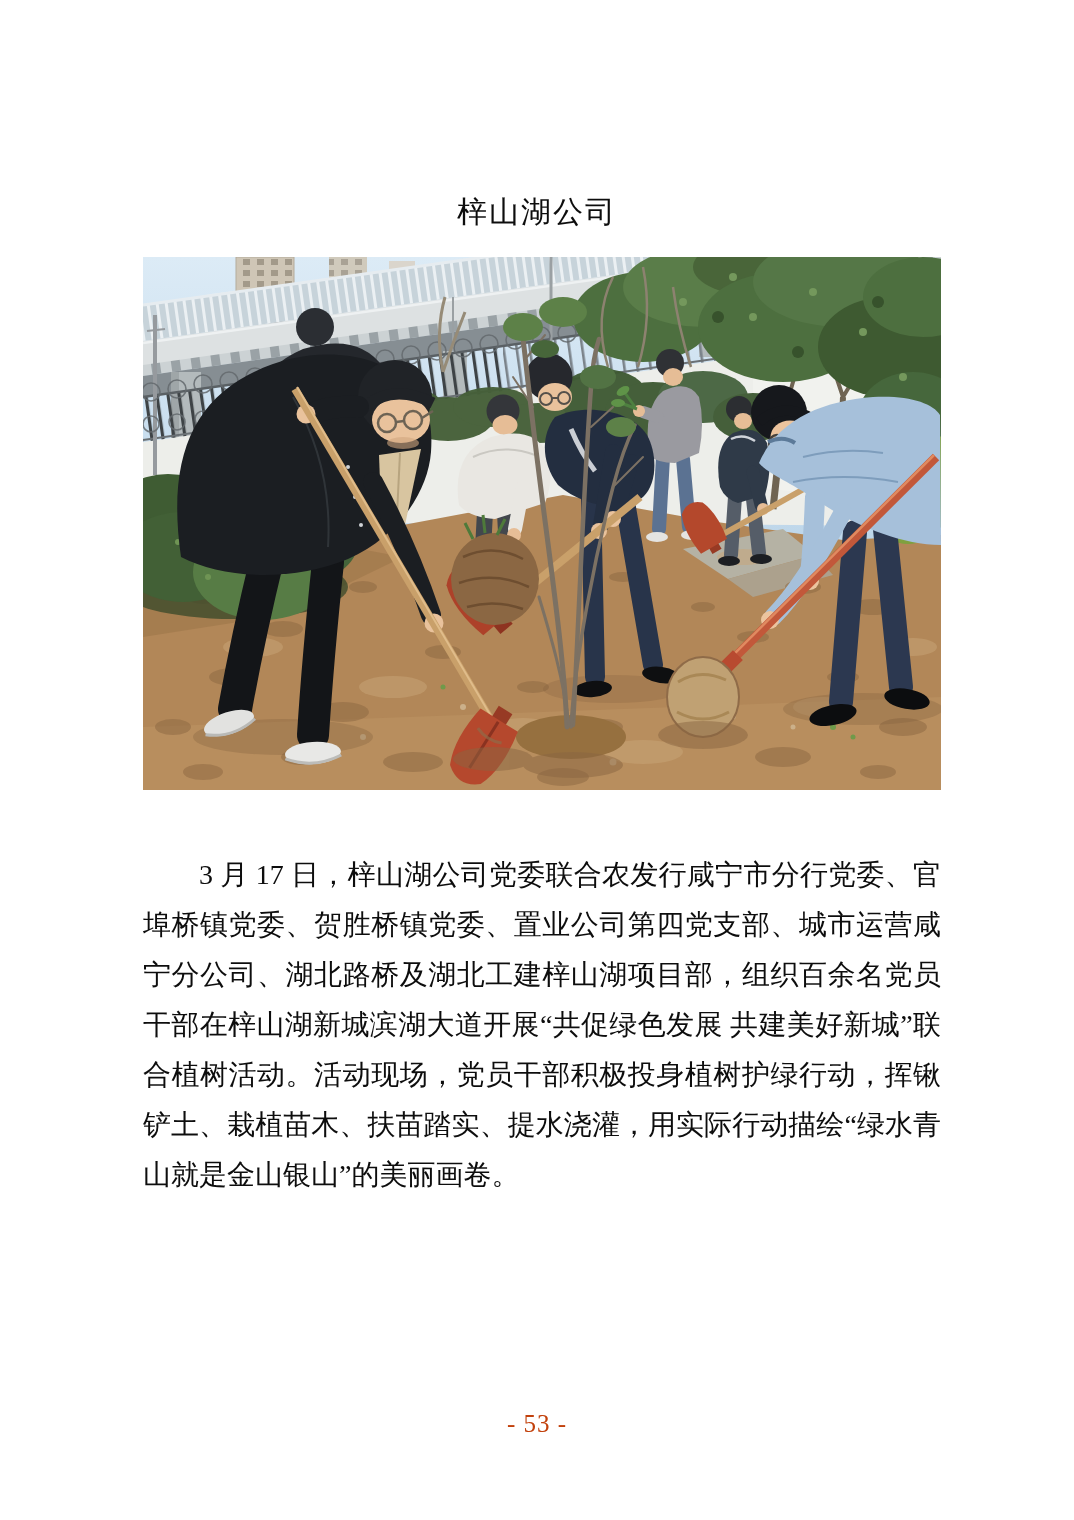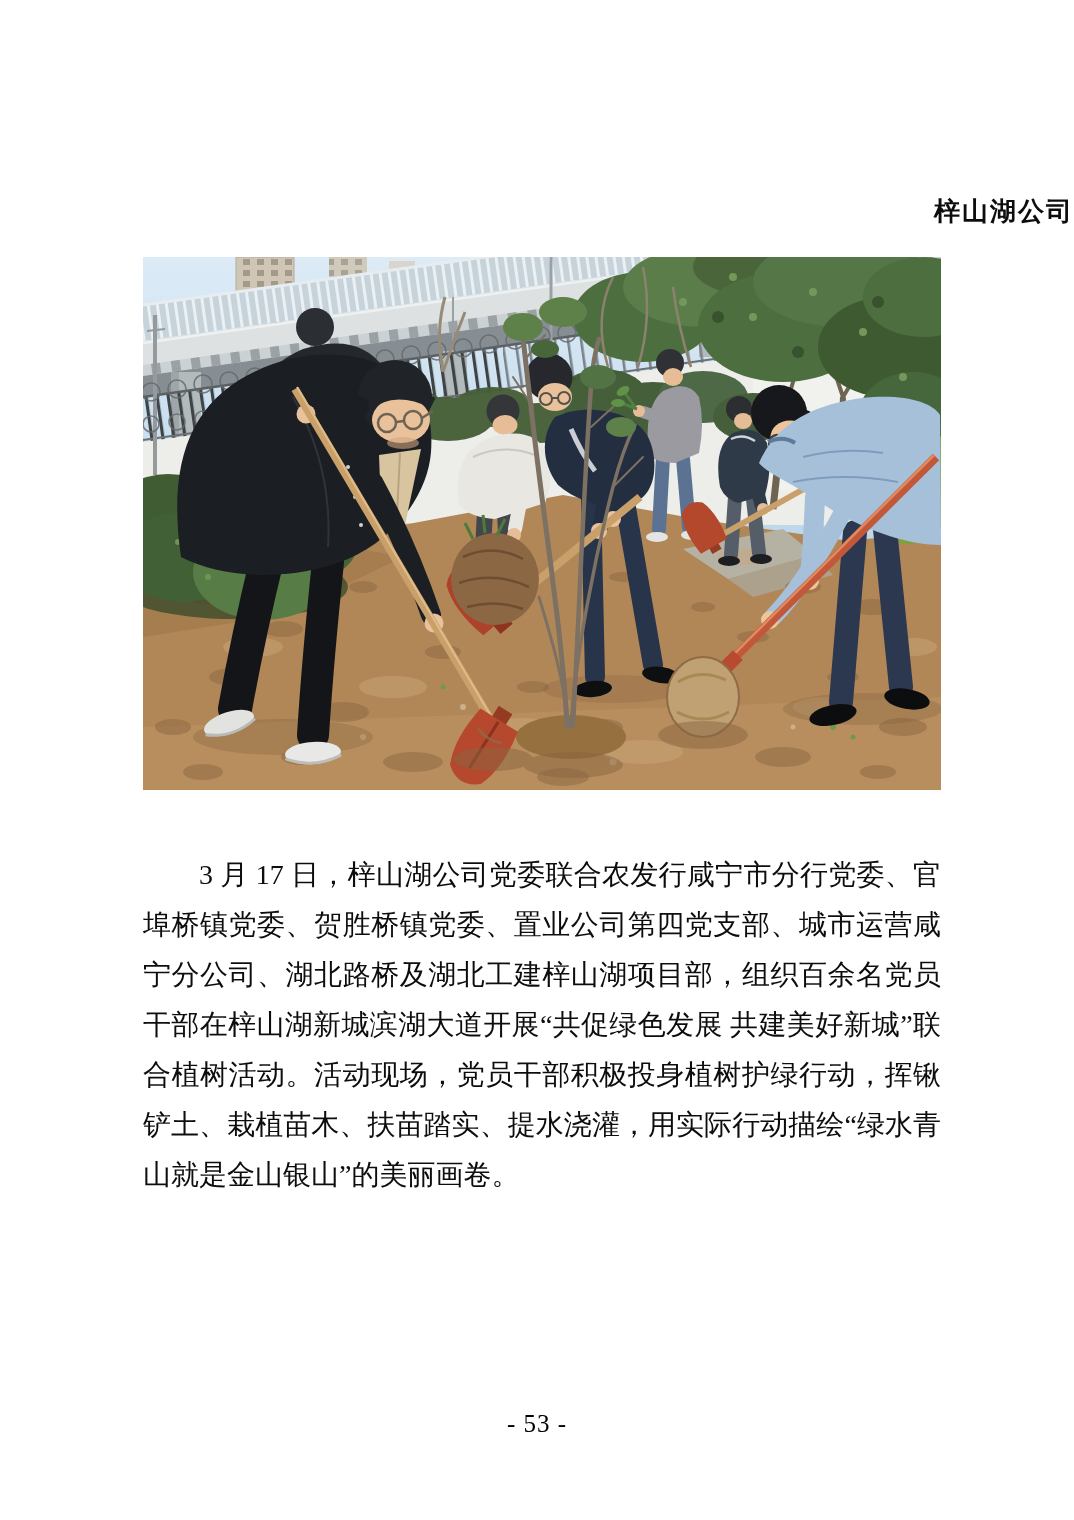--- a/index.html
+++ b/index.html
@@ -1,35 +1,35 @@
 <!DOCTYPE html>
 <html><head>
 <meta charset="utf-8">
 <style>
   html,body{margin:0;padding:0;background:#ffffff;}
   .page{
     position:relative;width:1074px;height:1520px;background:#ffffff;overflow:hidden;
     font-family:"Liberation Serif","DejaVu Serif",serif;color:#0d0d0d;
   }
   .doc-title{
-    position:absolute;top:193px;left:0;width:100%;text-align:right;
-    font-size:26px;line-height:38px;letter-spacing:2px;font-weight:700;
+    position:absolute;top:193px;left:0;width:100%;text-align:center;
+    font-size:30px;line-height:38px;letter-spacing:2px;font-weight:400;
   }
   .photo{
     position:absolute;left:143px;top:257px;width:798px;height:533px;overflow:hidden;
   }
   .photo svg{display:block;width:798px;height:533px;}
   .body-text{
     position:absolute;left:143px;top:822px;width:798px;
     font-size:28px;line-height:50px;text-align:justify;text-justify:inter-ideograph;
     text-indent:2em;font-weight:400;
   }
   .page-number{
     position:absolute;top:1410px;left:0;width:100%;text-align:center;
-    font-size:25px;letter-spacing:1px;color:#000000;
+    font-size:25px;letter-spacing:1px;color:#c2410c;
   }
 </style>
 </head>
 <body>
 
 <div class="page">
 
   <div class="doc-title">梓山湖公司</div>
 
   <div class="photo">

